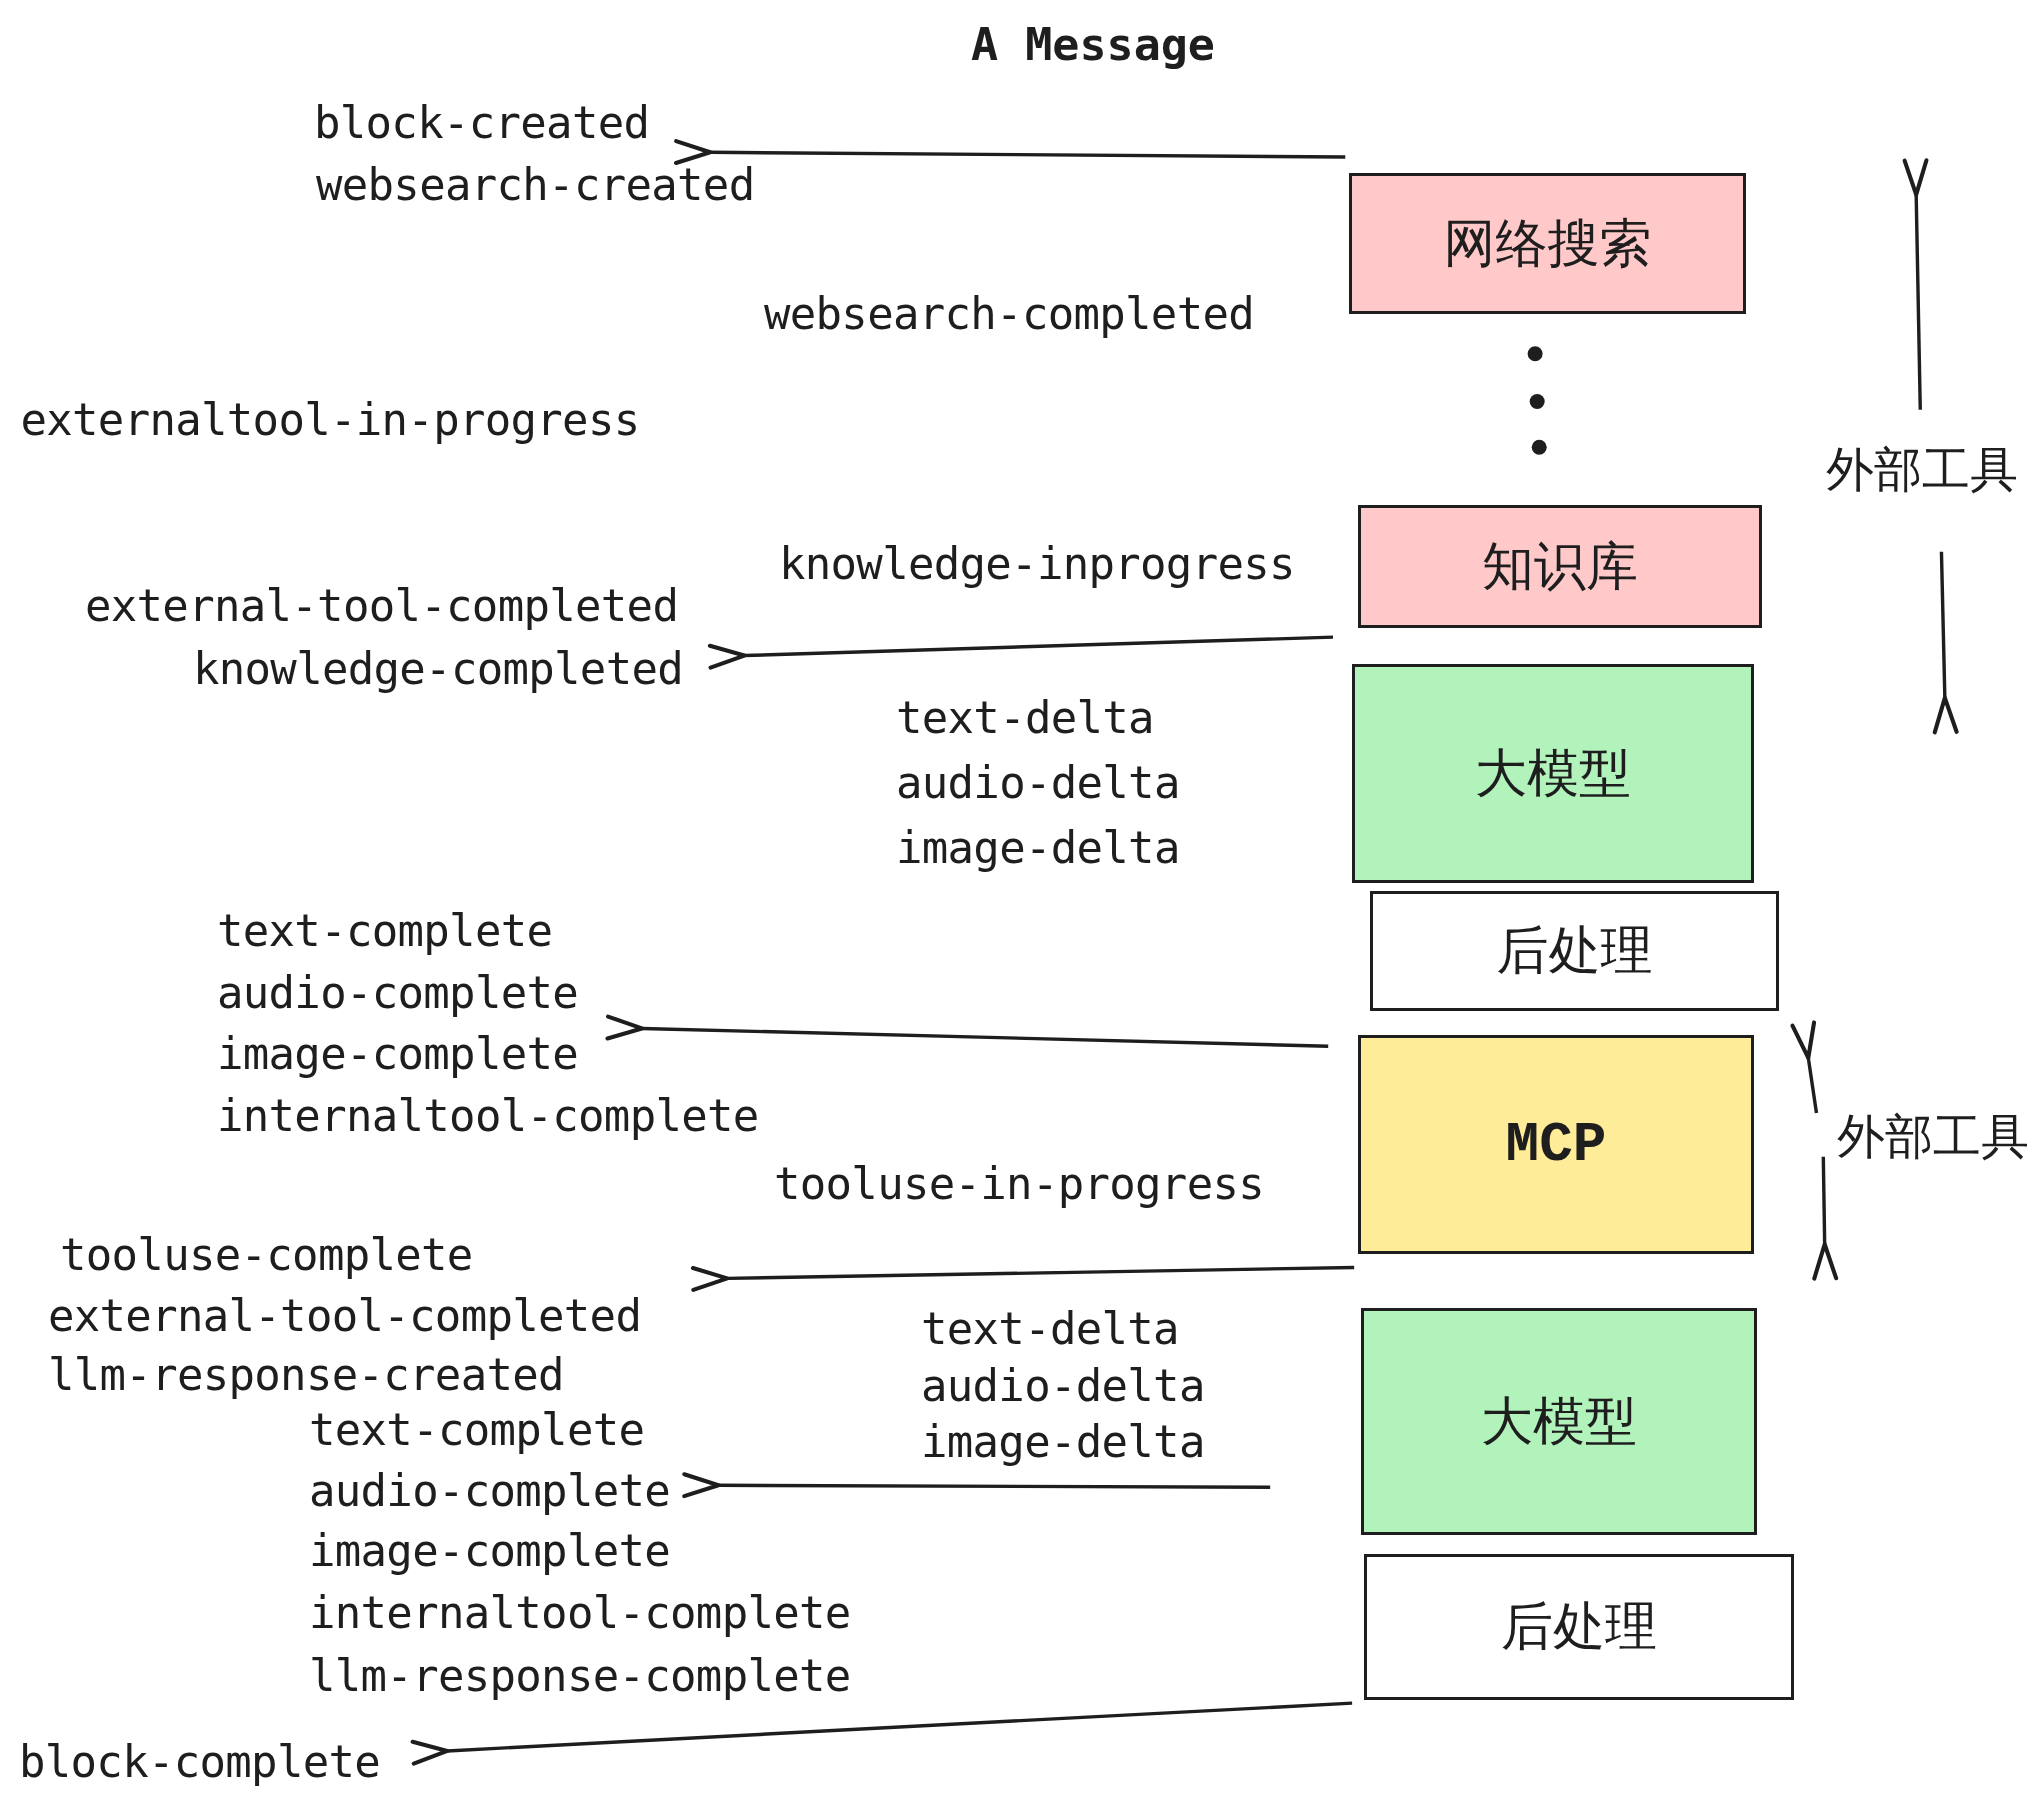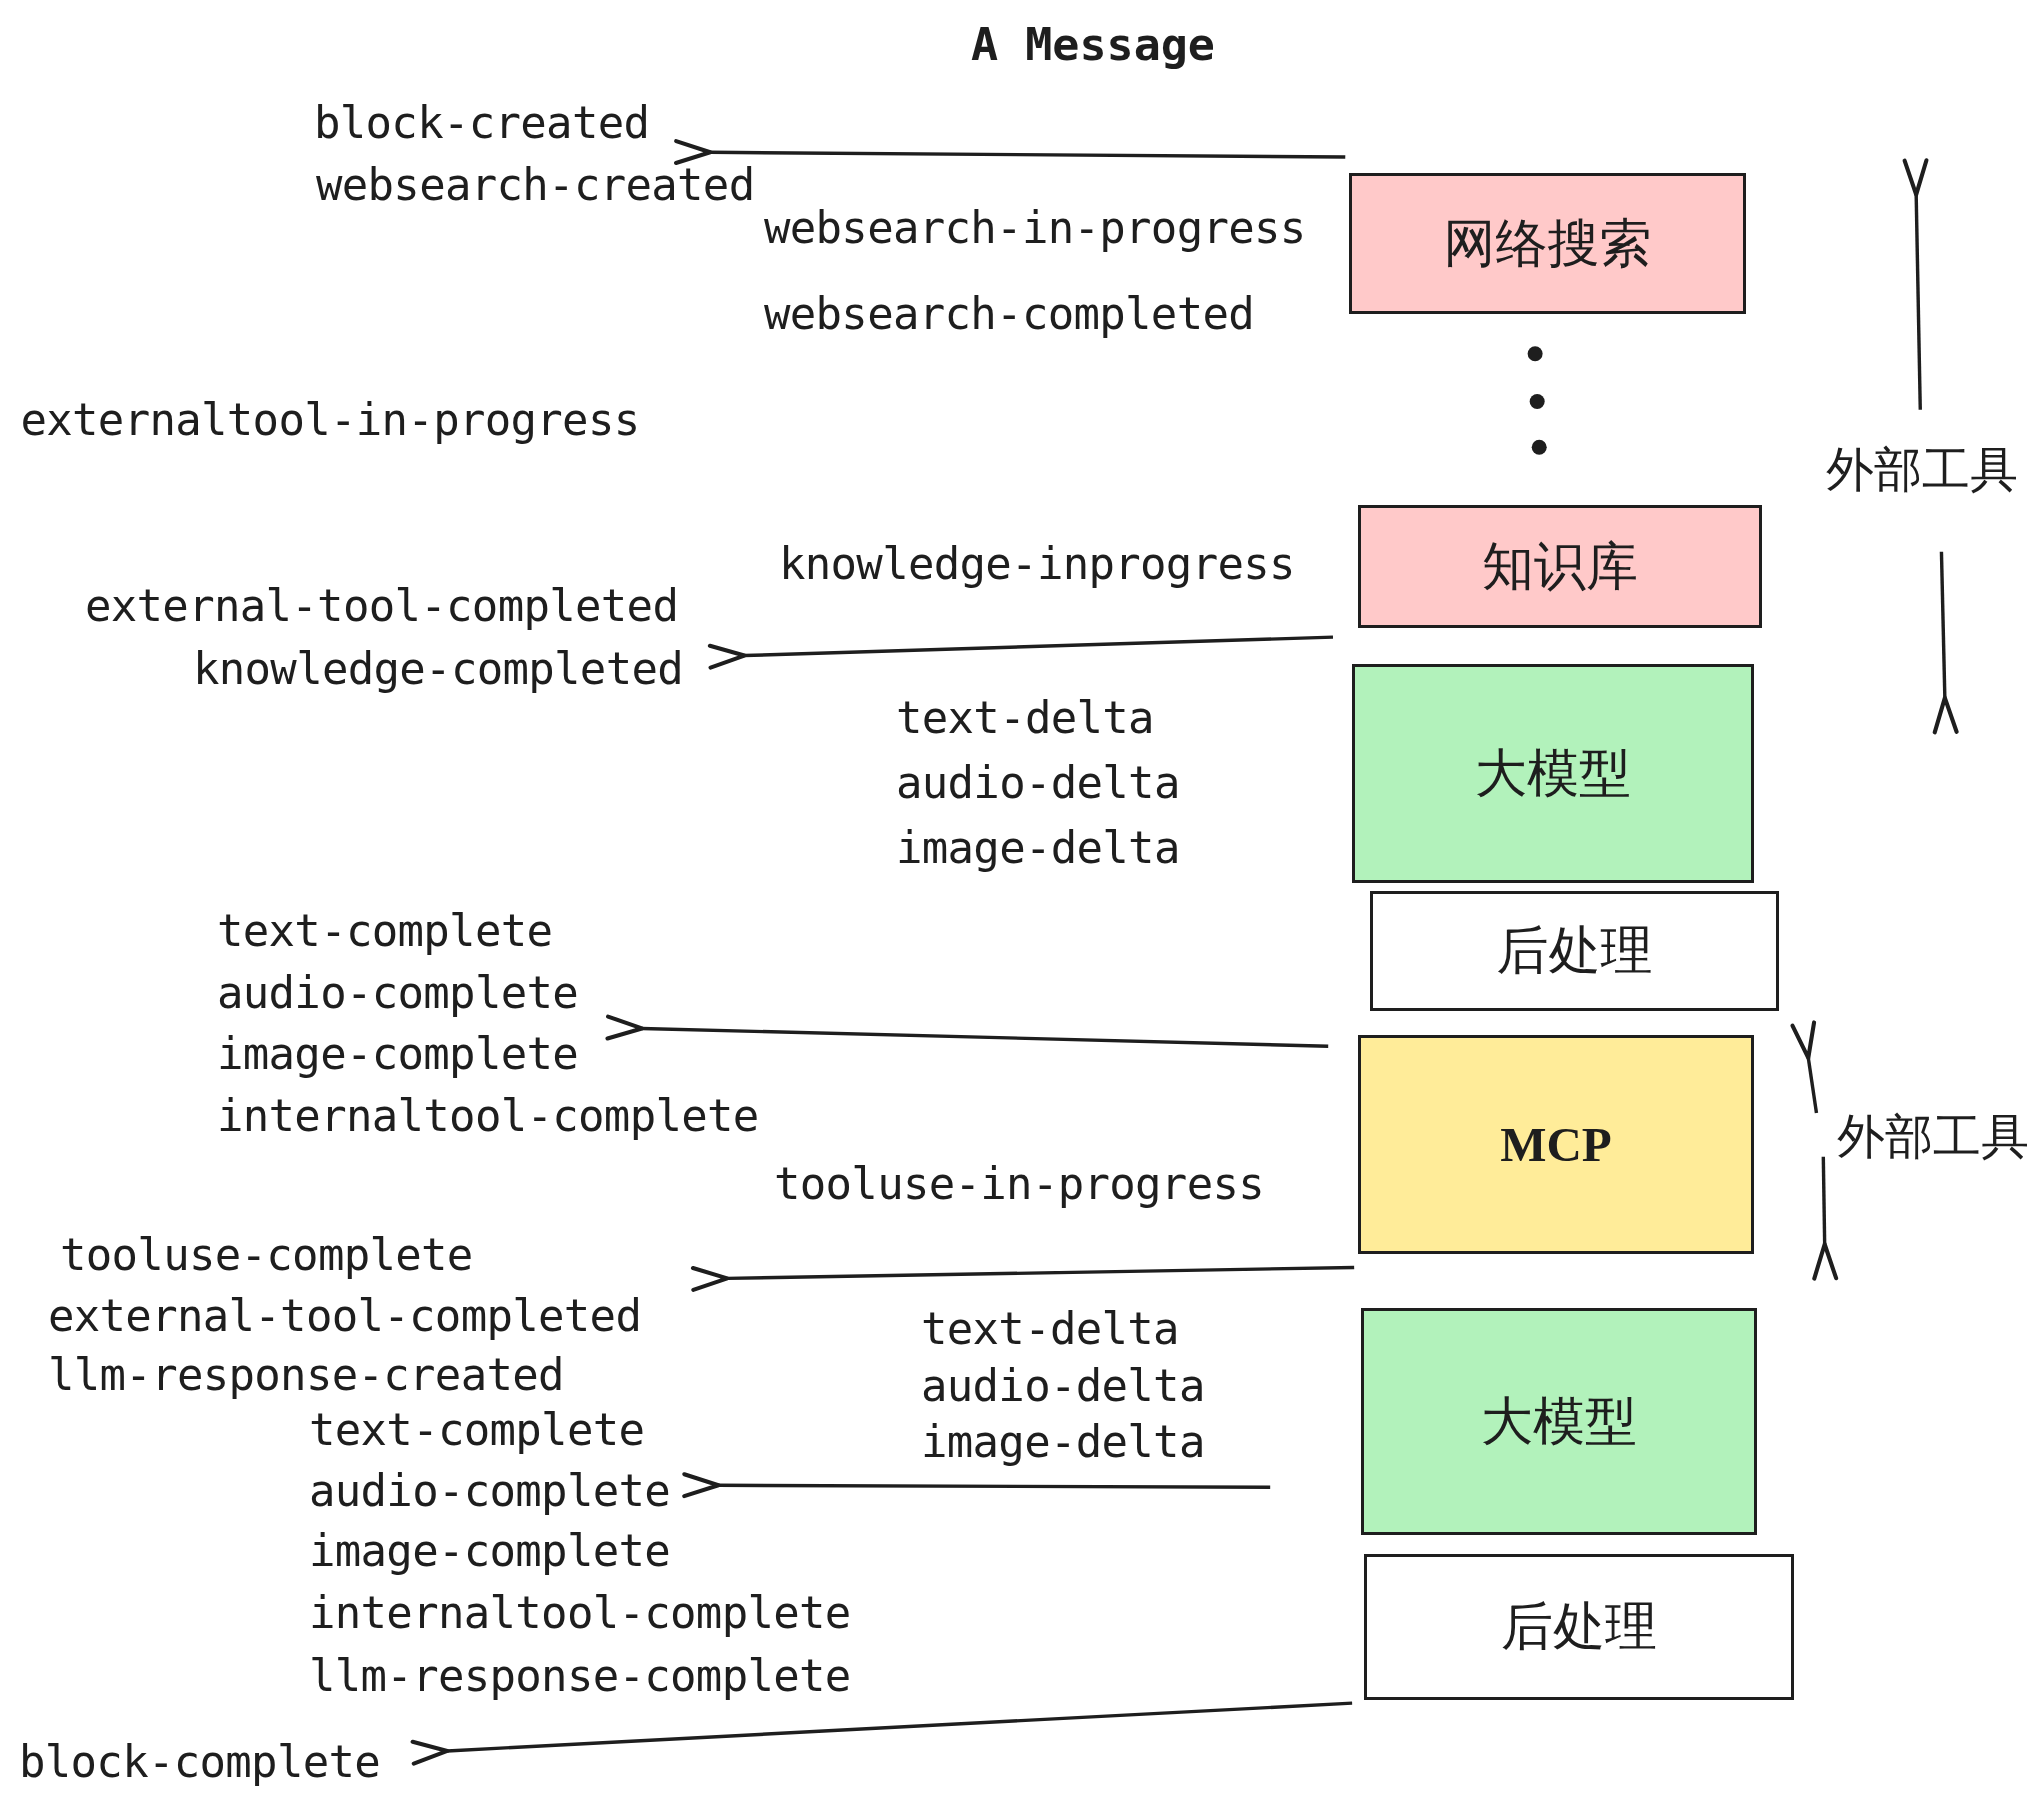--- a/index.html
+++ b/index.html
@@ -31,22 +31,22 @@
     border:3.4px solid var(--ink,#1e1e1e);
     box-sizing:border-box;
     background:#fff;
   }
   .node-label{
     font-family:"DejaVu Sans", sans-serif;
     font-size:52px;
     white-space:nowrap;
   }
   .node-label.mono{
-    font-family:Liberation Serif, serif;
-    font-size:49px;
+    font-family:Liberation Mono, monospace;
+    font-size:56px;
     font-weight:bold;
   }
   .node.pink{background:var(--pink,#FFC9C9);}
   .node.green{background:var(--green,#B2F2BB);margin-top:27px;}
   .node.yellow{background:var(--yellow,#FFEC99);}
   .node.plain{background:var(--paper,#ffffff);}
   .side-label{
     position:absolute;
     font-family:"DejaVu Sans", sans-serif;
     font-size:48px;
@@ -86,21 +86,20 @@
       <circle cx="2248" cy="518" r="11"></circle>
       <circle cx="2251" cy="588" r="11"></circle>
       <circle cx="2254" cy="655" r="11"></circle>
     </g>
   </svg>
 
   <div class="title" style="left:1093px;top:44px;">A Message</div>
 
   <div class="ev" style="left:314px;top:122px;">block-created</div>
   <div class="ev" style="left:316px;top:184px;">websearch-created</div>
-  <div class="ev" style="left:764px;top:227px;">websearch-in-progress</div>
   <div class="ev" style="left:764px;top:313px;">websearch-completed</div>
   <div class="ev" style="left:20.5px;top:419px;">externaltool-in-progress</div>
   <div class="ev" style="left:779px;top:563px;">knowledge-inprogress</div>
   <div class="ev" style="left:85px;top:605px;">external-tool-completed</div>
   <div class="ev" style="left:193px;top:668px;">knowledge-completed</div>
 
   <div class="ev" style="left:896px;top:717px;">text-delta</div>
   <div class="ev" style="left:896px;top:782px;">audio-delta</div>
   <div class="ev" style="left:896px;top:847px;">image-delta</div>
 

